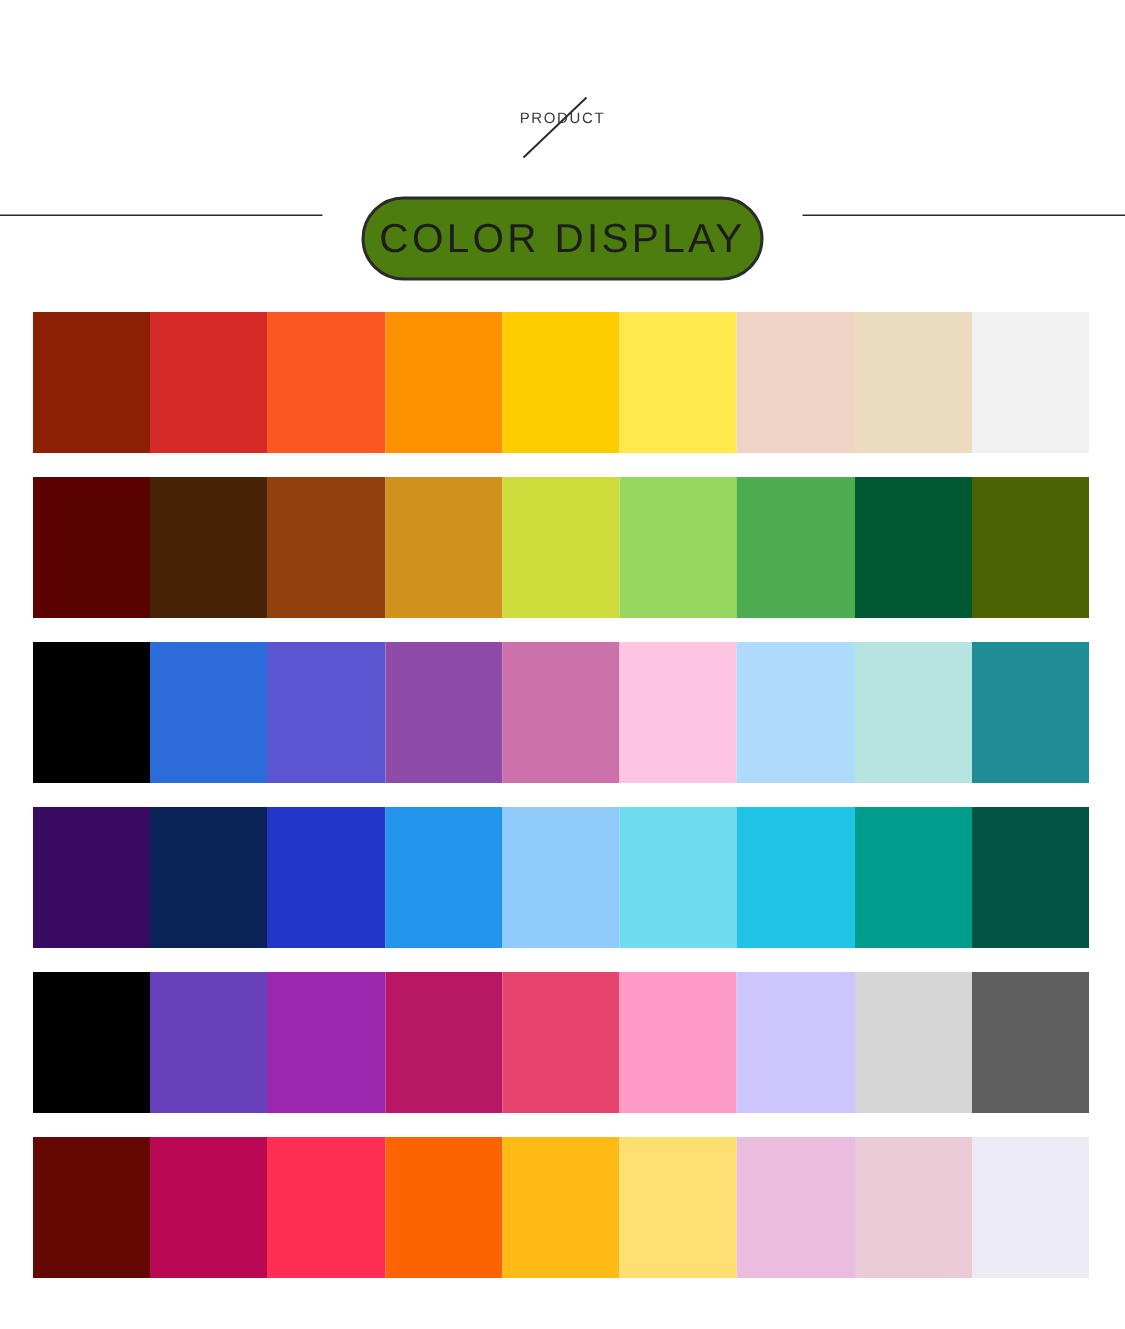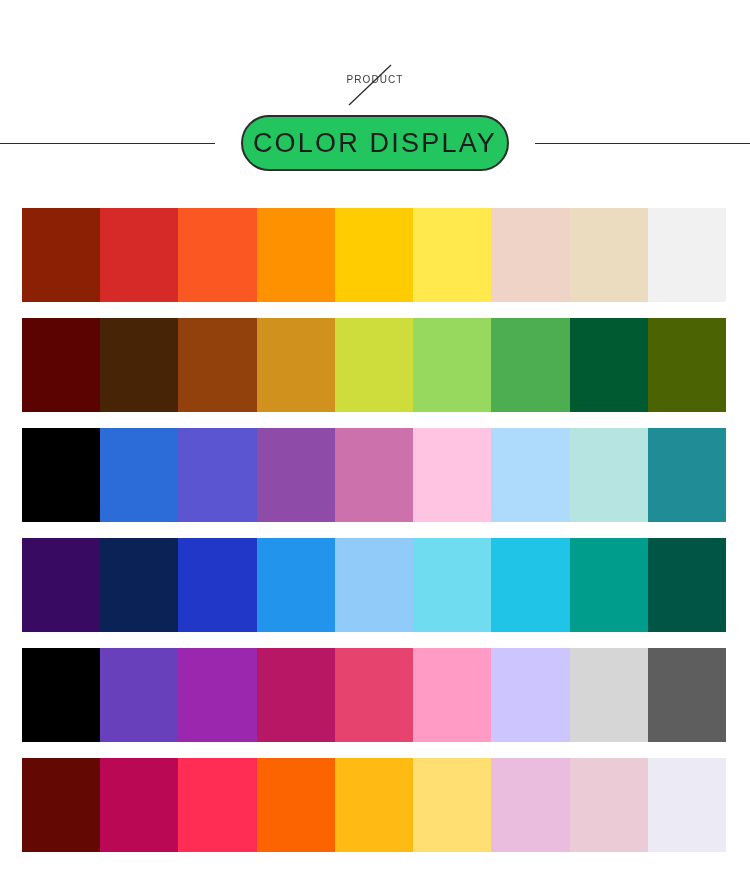--- a/index.html
+++ b/index.html
@@ -77,27 +77,27 @@
     width: 215px;
   }
   .rule-right {
     left: 535px;
     width: 215px;
   }
 
   .title-pill {
     position: absolute;
     left: 241px;
-    top: 0px;
+    top: 16px;
     width: 268px;
     height: 56px;
     box-sizing: border-box;
     border: 2px solid #2b2b2b;
     border-radius: 28px;
-    background: #22c55e;
+    background: #4d7c0f;
     display: flex;
     align-items: center;
     justify-content: center;
   }
 
   .title-text {
     font-family: "Liberation Sans", sans-serif;
     font-size: 27px;
     font-weight: 400;
     letter-spacing: 2.2px;

